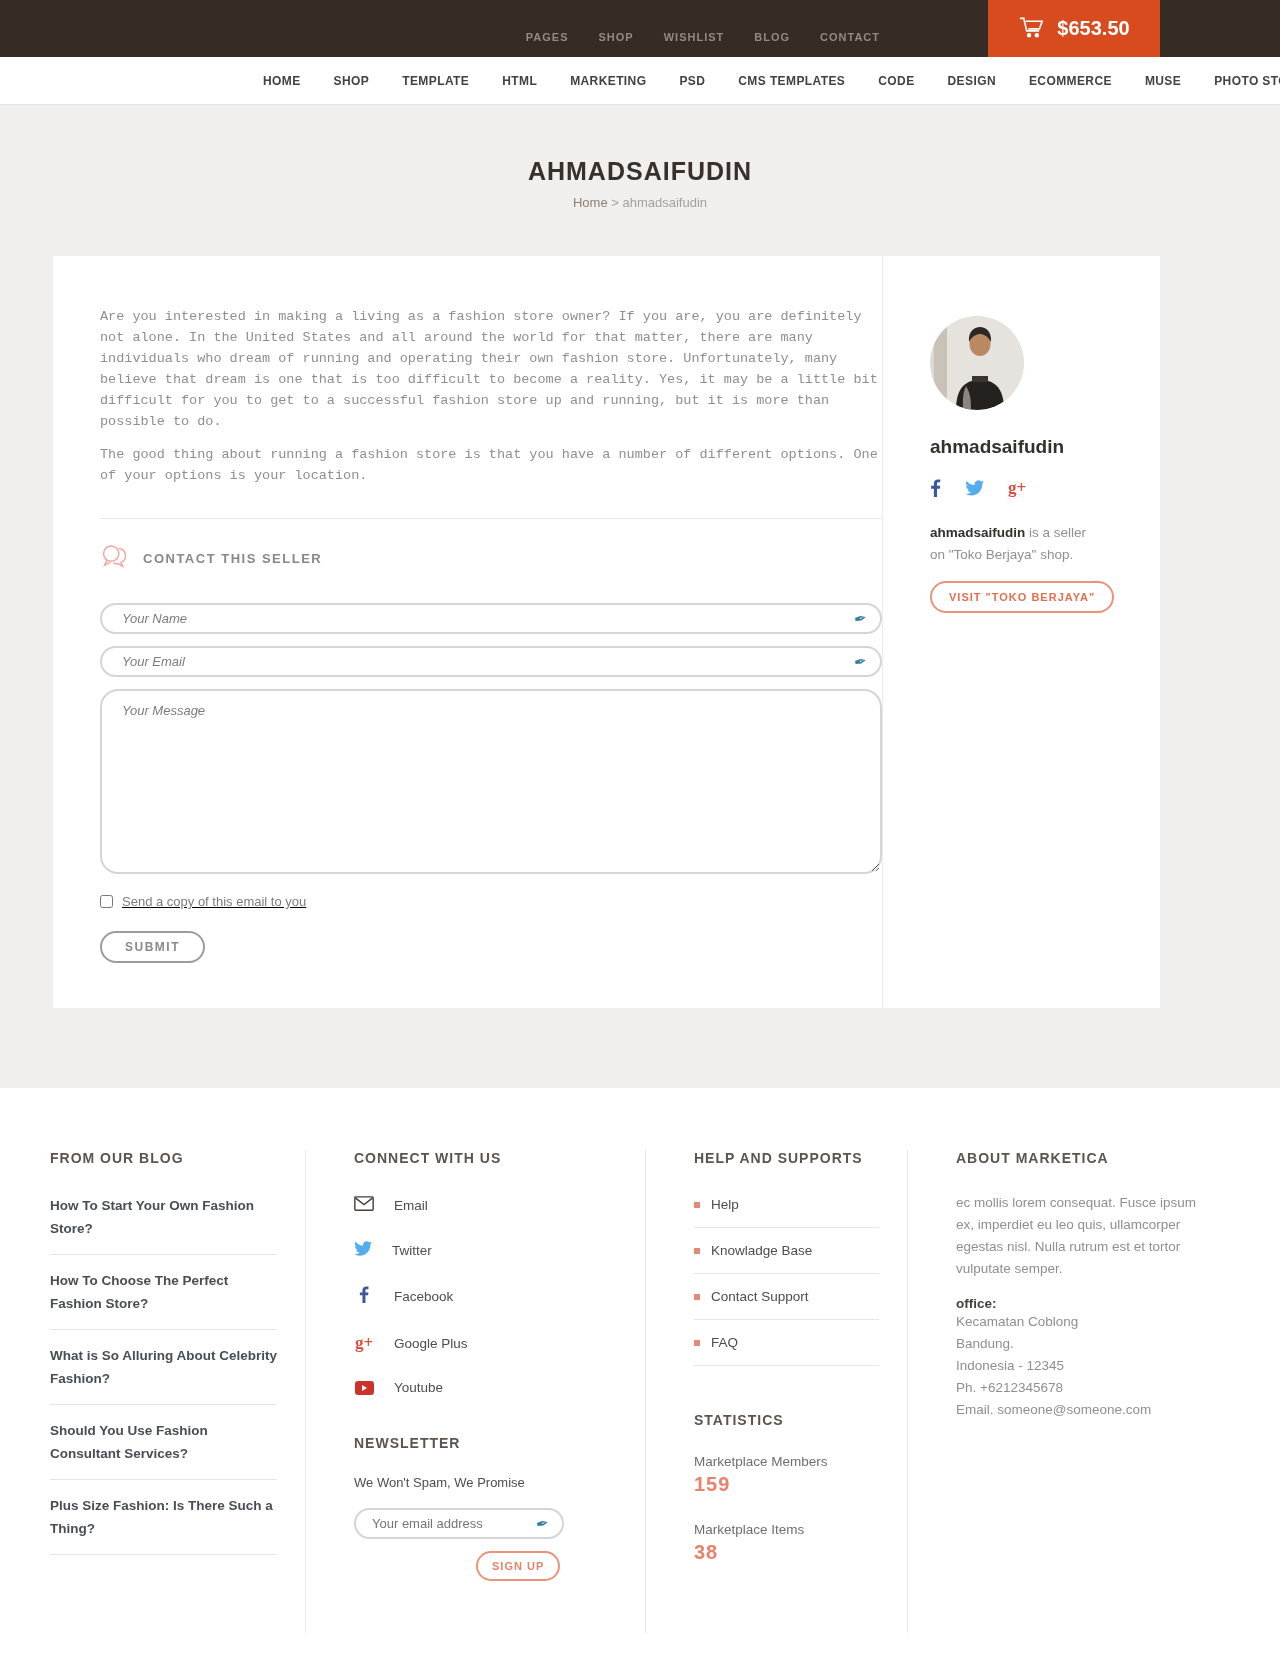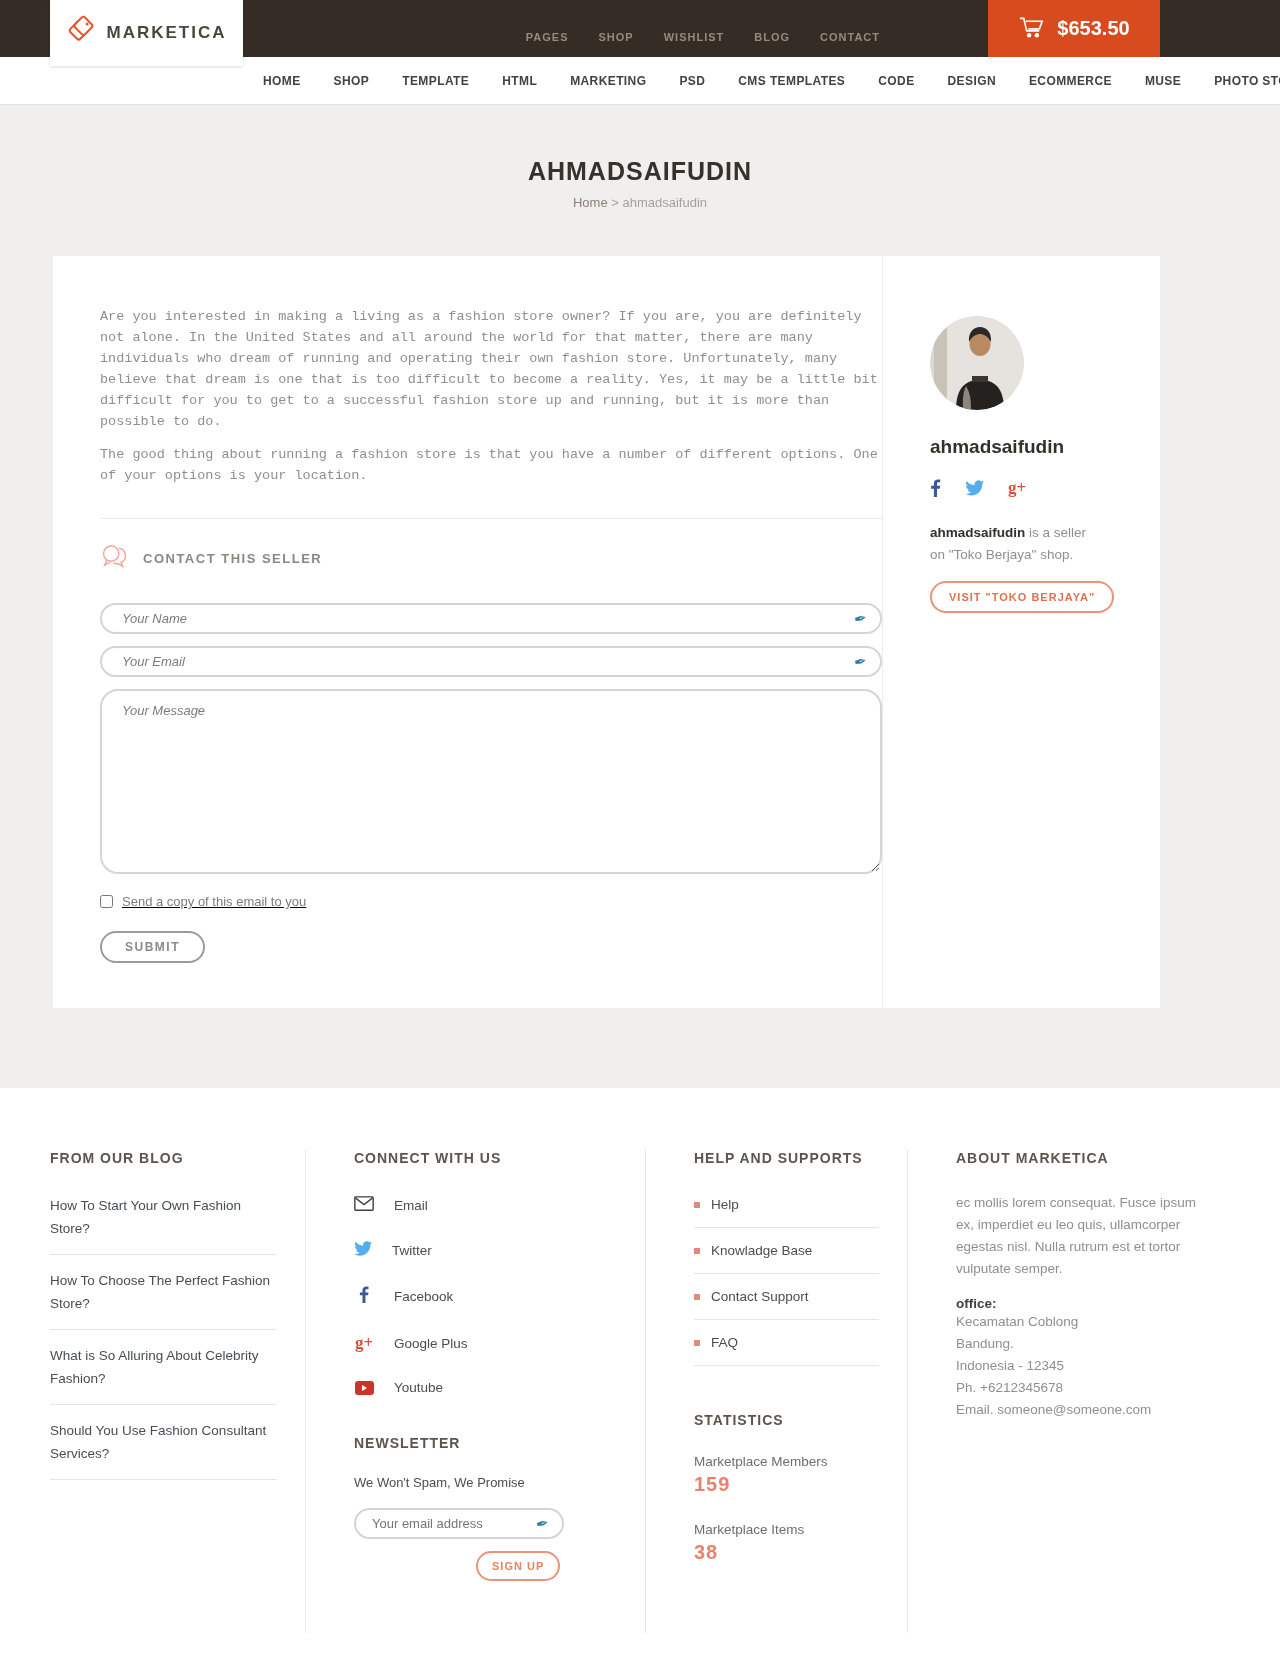--- a/index.html
+++ b/index.html
@@ -68,21 +68,21 @@
 
   
   .footer { background:#ffffff; margin-top:80px; display:flex; min-height:585px; padding:62px 50px 40px 50px; }
   .fcol { padding-right:28px; }
   .fcol + .fcol { border-left:1px solid #eae8e6; padding-left:48px; }
   .fcol.c1 { width:255px; }
   .fcol.c2 { width:340px; }
   .fcol.c3 { width:262px; }
   .fcol.c4 { width:323px; }
   .fhead { font-size:14px; font-weight:bold; letter-spacing:1px; color:#5c544d; }
-  .blog-list { list-style:none; margin-top:14px; }
+  .blog-list { list-style:none; margin-top:14px;font-weight:bold; }
   .blog-list li { padding:14px 0; border-bottom:1px solid #e7e5e3; font-size:13.5px; line-height:23px; color:#474e55; cursor:pointer; }
   .connect-list { list-style:none; margin-top:30px; }
   .connect-list li { display:flex; align-items:center; gap:20px; margin-bottom:27px; font-size:13.5px; color:#4d4d4d; cursor:pointer; }
   .newsletter-head { margin-top:40px; }
   .nl-tag { margin-top:24px; font-size:13px; color:#4d4d4d; }
   .nl-wrap { position:relative; width:210px; margin-top:18px; }
   .nl-input { width:100%; height:31px; border:2px solid #d6d5d4; border-radius:16px; padding:0 34px 0 16px;
               font-size:13px; outline:none; font-family:"Liberation Sans", sans-serif; }
   .signup-btn { display:block; margin-left:122px; margin-top:12px; background:#fff; border:2px solid #eb9379;
                 border-radius:16px; padding:7px 14px; font-size:11px; font-weight:bold; letter-spacing:1px; color:#e8836a; cursor:pointer; }
@@ -99,30 +99,20 @@
 
   
   .bottombar { height:50px; background:#f0efee; display:flex; align-items:center; justify-content:center; gap:14px; }
   .bottombar span, .bottombar a { font-size:14px; font-weight:bold; letter-spacing:1px; color:#9b9793; text-decoration:none;padding-left:20px; }
   .bottombar a { cursor:pointer; }
 </style>
 </head>
 <body>
 
 <div class="topbar">
-  <div class="logo-box">
-    <span>
-      <svg width="30" height="32" viewBox="0 0 32 34" fill="none">
-        <rect x="5" y="9" width="15" height="15" rx="2.5" transform="rotate(45 12.5 16.5)" stroke="#e2572e" stroke-width="2.2"></rect>
-        <rect x="10" y="4" width="15" height="15" rx="2.5" transform="rotate(45 17.5 11.5)" stroke="#e2572e" stroke-width="2.2" fill="#ffffff"></rect>
-        <circle cx="21.5" cy="9.5" r="1.6" fill="#e2572e"></circle>
-      </svg>
-    </span>
-    <span class="logo-text">MARKETICA</span>
-  </div>
 
   <nav class="topnav">
     <a>PAGES</a>
     <a>SHOP</a>
     <a>WISHLIST</a>
     <a>BLOG</a>
     <a>CONTACT</a>
   </nav>
 
   <div class="top-icons">
@@ -264,20 +254,21 @@
 
 <footer class="footer">
 
   <div class="fcol c1">
     <h3 class="fhead">FROM OUR BLOG</h3>
     <ul class="blog-list">
       <li>How To Start Your Own Fashion Store?</li>
       <li>How To Choose The Perfect Fashion Store?</li>
       <li>What is So Alluring About Celebrity Fashion?</li>
       <li>Should You Use Fashion Consultant Services?</li>
+      <li>Plus Size Fashion: Is There Such a Thing?</li>
     </ul>
   </div>
 
   <div class="fcol c2">
     <h3 class="fhead">CONNECT WITH US</h3>
     <ul class="connect-list">
       <li>
         <span>
           <svg width="20" height="15" viewBox="0 0 24 18" fill="none" stroke="#45413d" stroke-width="1.7">
             <rect x="1" y="1" width="22" height="16" rx="1"></rect>

